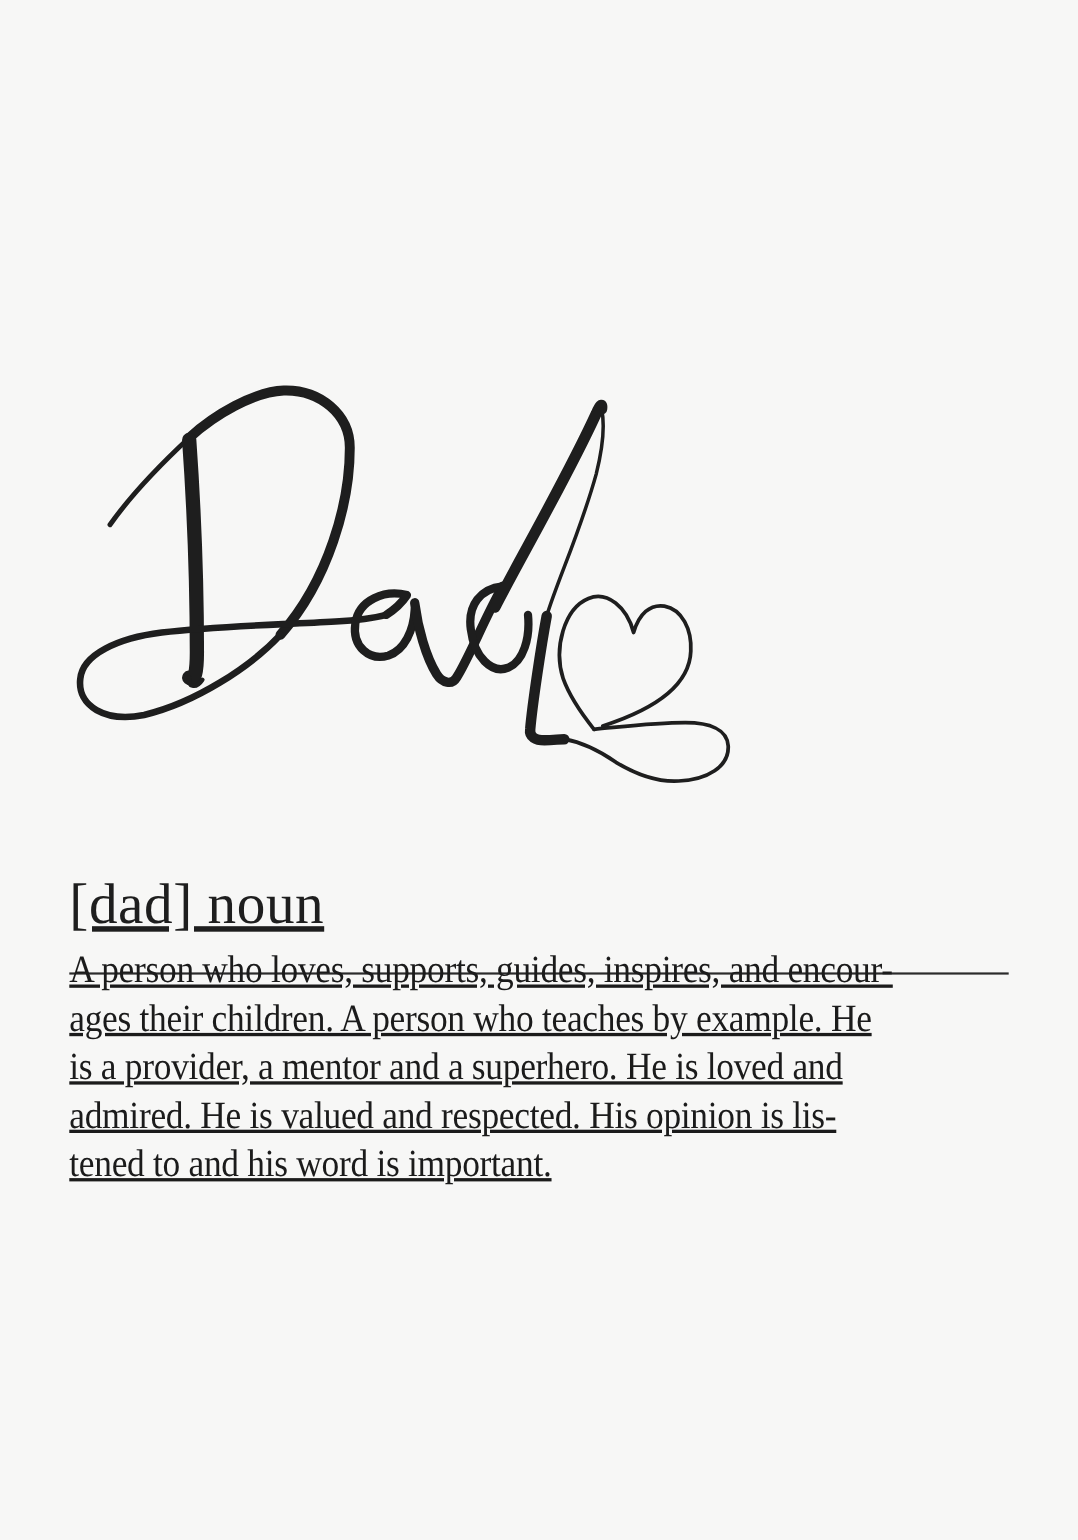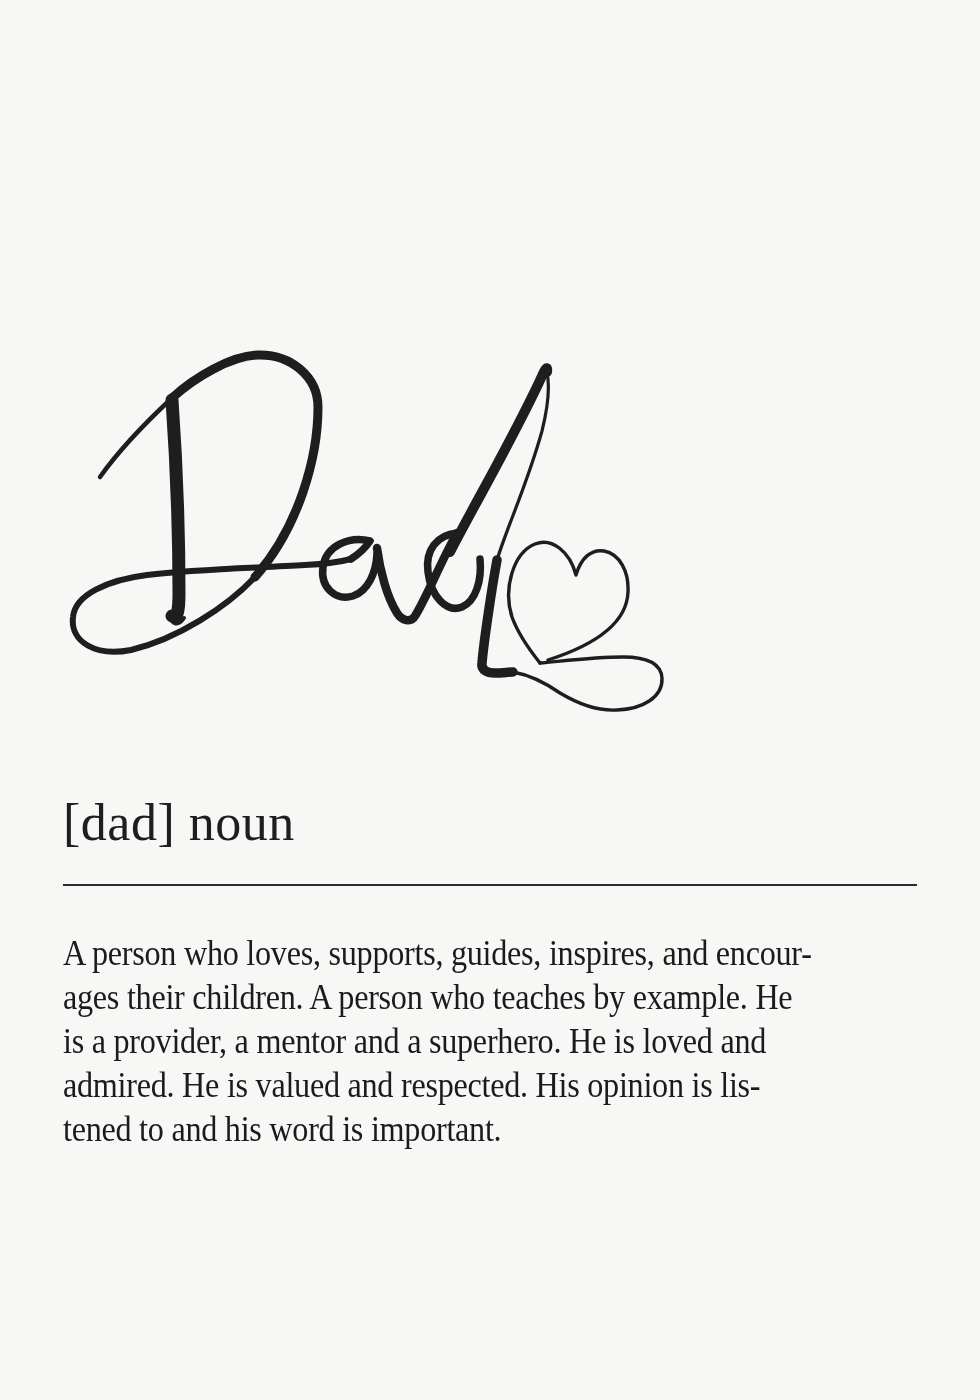--- a/index.html
+++ b/index.html
@@ -22,31 +22,33 @@
   }
   .script-art svg { display: block; width: 100%; height: 100%; }
   .headword {
     position: absolute;
     left: 63px; top: 796px;
     font-size: 52px;
     line-height: 1.05;
     color: #1e1e1e;
     letter-spacing: 0.5px;
     white-space: nowrap;
+    text-decoration: underline;
   }
   .divider {
     position: absolute;
     left: 63px; top: 884px;
     width: 854px; height: 2px;
     background: #2b2b2b;
   }
   .definition {
     position: absolute;
-    left: 63px; top: 932px;
+    left: 63px; top: 860px;
     width: 870px;
+    text-decoration: underline;
   }
   .def-line {
     font-size: 35px;
     line-height: 44px;
     white-space: nowrap;
     transform: scaleX(0.92);
     transform-origin: 0 50%;
     color: #1b1b1b;
     letter-spacing: -0.3px;
   }

